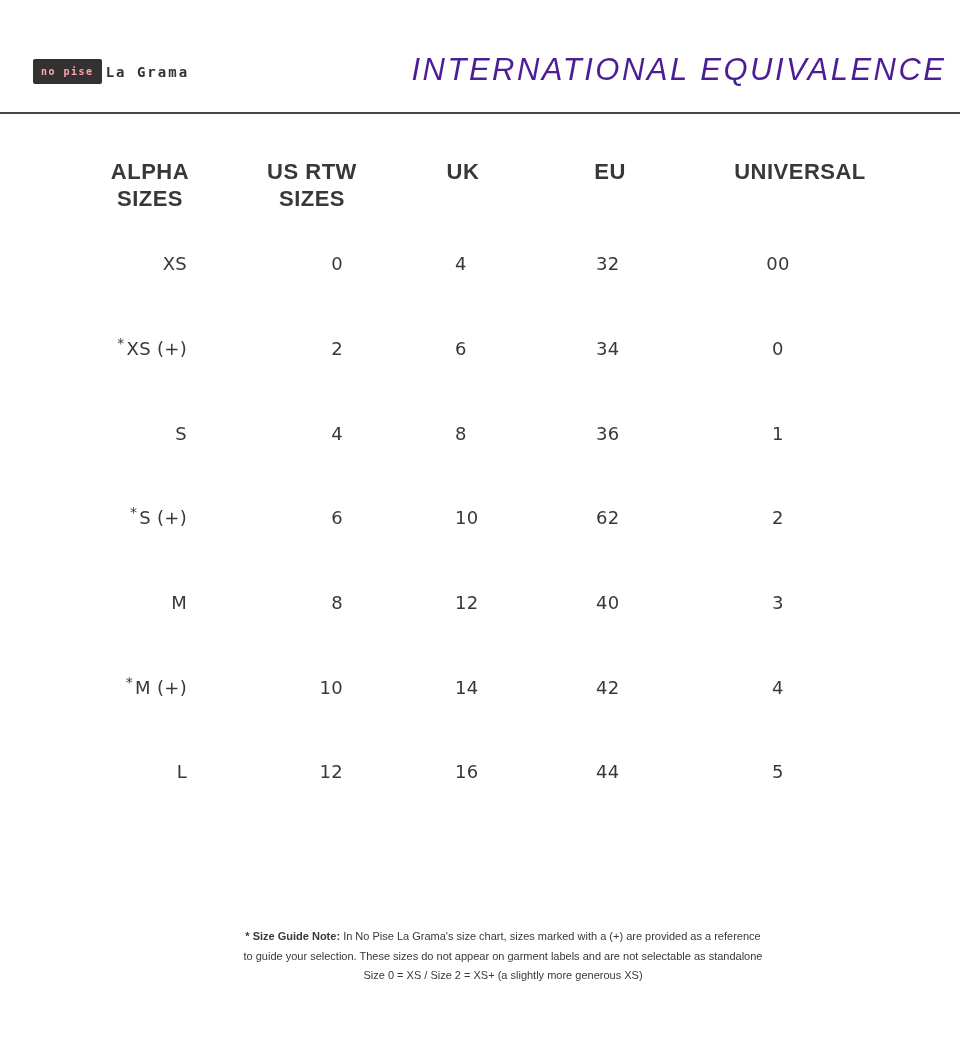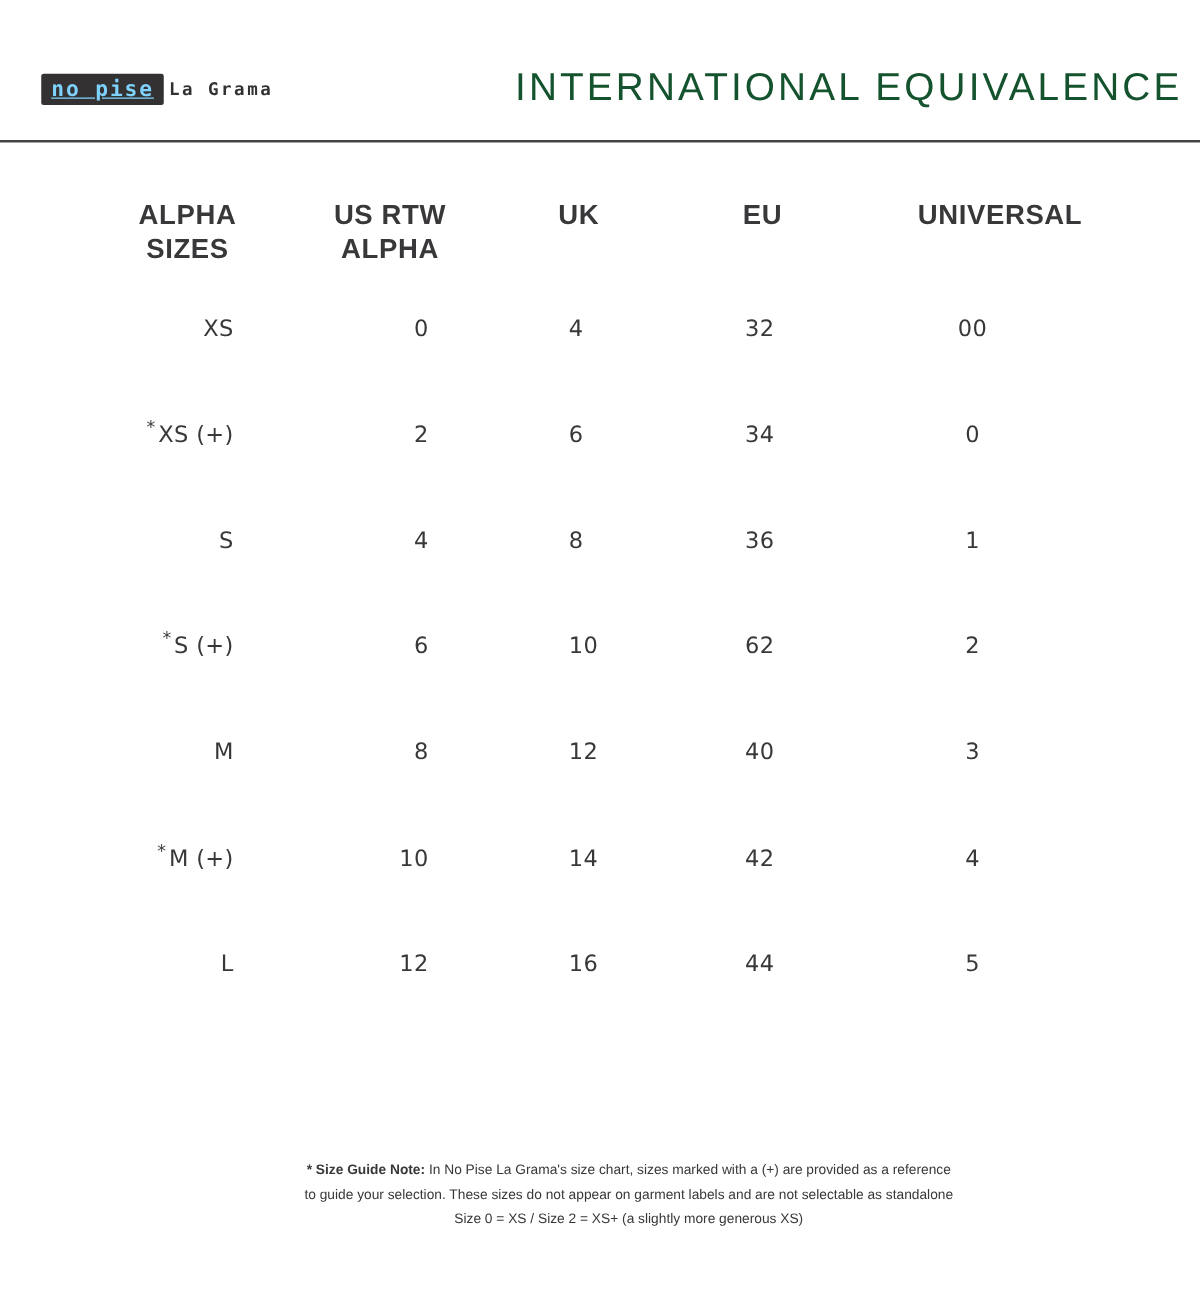--- a/index.html
+++ b/index.html
@@ -11,39 +11,39 @@
     overflow: hidden;
     font-family: "Liberation Sans", sans-serif;
     color: #39373a;
   }
 
   
   .logo { position: absolute; left: 33px; top: 59px; height: 25px; display: flex; align-items: center; }
   .logo-box {
     display: flex; align-items: center;
     height: 25px; padding: 0 8px;
-    background: #343133; color: #7dd3fc;
+    background: #343133; color: #fca5a5;
     font-family: "DejaVu Sans Mono", monospace;
-    font-weight: bold; font-size: 17px; letter-spacing: 1.5px;
+    font-weight: bold; font-size: 10px; letter-spacing: 1.5px;
     border-radius: 2px;
-    text-decoration: underline;
   }
   .logo-rest {
     margin-left: 4px;
     color: #343133;
     font-family: "DejaVu Sans Mono", monospace;
     font-weight: bold; font-size: 14px; letter-spacing: 2px;
     white-space: nowrap;
   }
   .page-title {
     position: absolute; left: 679px; top: 52px;
     transform: translateX(-50%);
     font-size: 31px; font-weight: normal;
     letter-spacing: 2.5px; white-space: nowrap;
-    color: #14532d;
+    color: #4c1d95;
+    font-style: italic;
   }
   .divider {
     position: absolute; left: 0; top: 112px;
     width: 960px; height: 2px; background: #454446;
   }
 
   
   .hcell {
     position: absolute;
     transform: translateX(-50%);
@@ -96,21 +96,21 @@
 
   <div class="logo">
     <span class="logo-box">no pise</span>
     <span class="logo-rest">La Grama</span>
   </div>
   <div class="page-title">INTERNATIONAL EQUIVALENCE</div>
   <div class="divider"></div>
 
   <div>
     <div class="hcell h1">ALPHA SIZES</div>
-    <div class="hcell h2">US RTW ALPHA</div>
+    <div class="hcell h2">US RTW SIZES</div>
     <div class="hcell h3">UK</div>
     <div class="hcell h4">EU</div>
     <div class="hcell h5">UNIVERSAL</div>
   </div>
 
   <div class="tbody">
 
     <div class="row">
       <div class="cell col1"><span class="star"></span><span>XS</span></div>
       <div class="cell col2">0</div>

